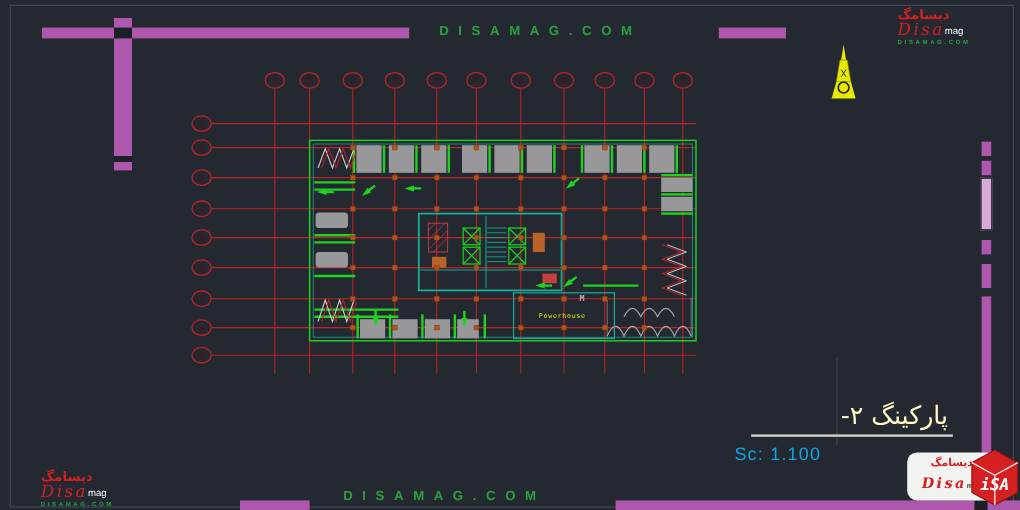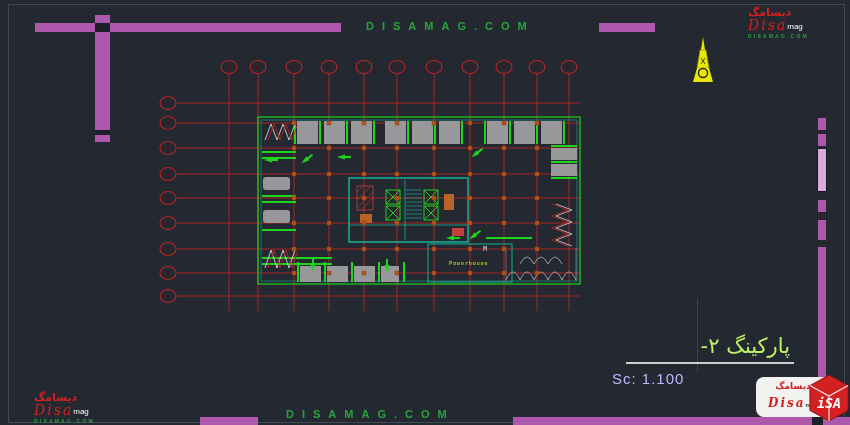--- a/index.html
+++ b/index.html
@@ -30,24 +30,24 @@
     border-radius:8px;}
   .logo-br .fa2{position:absolute;left:6px;top:7px;width:62px;color:var(--logo_red,#d42020);
     font-weight:bold;font-size:9px;font-family:"DejaVu Sans",sans-serif;direction:rtl;text-align:center;}
   .logo-br .en2{position:absolute;left:6px;top:22px;width:62px;color:var(--logo_red,#d42020);
     font-family:"DejaVu Serif",serif;font-style:italic;font-weight:bold;font-size:12px;
     letter-spacing:2px;text-align:center;}
   .logo-br .en2 .suffix{color:#444;font-size:6px;letter-spacing:0;font-style:normal;
     font-family:"Liberation Sans",sans-serif;}
   .cube{position:absolute;right:0;top:0;}
   .titleblock{position:absolute;left:612px;top:334px;width:182px;}
-  .titleblock .dtitle{direction:rtl;text-align:right;color:#bef264;font-size:21px;
+  .titleblock .dtitle{direction:rtl;text-align:right;color:#fef9c3;font-size:21px;
     font-family:"DejaVu Sans",sans-serif;padding-right:4px;}
   .titleblock .underline{margin-top:4px;margin-left:14px;height:2px;background:#cfcfcf;}
-  .titleblock .scale{color:#c4b5fd;font-size:15px;letter-spacing:1px;margin-top:6px;
+  .titleblock .scale{color:#0ea5e9;font-size:15px;letter-spacing:1px;margin-top:6px;
     font-family:"Liberation Sans",sans-serif;}
   .vsep{position:absolute;left:697px;top:298px;width:1px;height:74px;background:#39434d;}
   svg text{font-family:"DejaVu Sans Mono",monospace;}
 </style>
 </head>
 <body>
 
 <div class="canvas">
 
   <div class="frame"></div>

